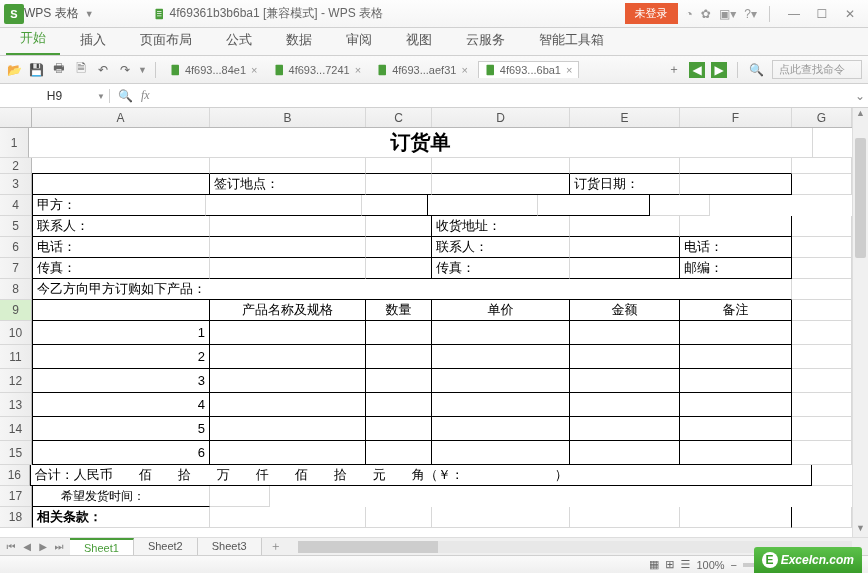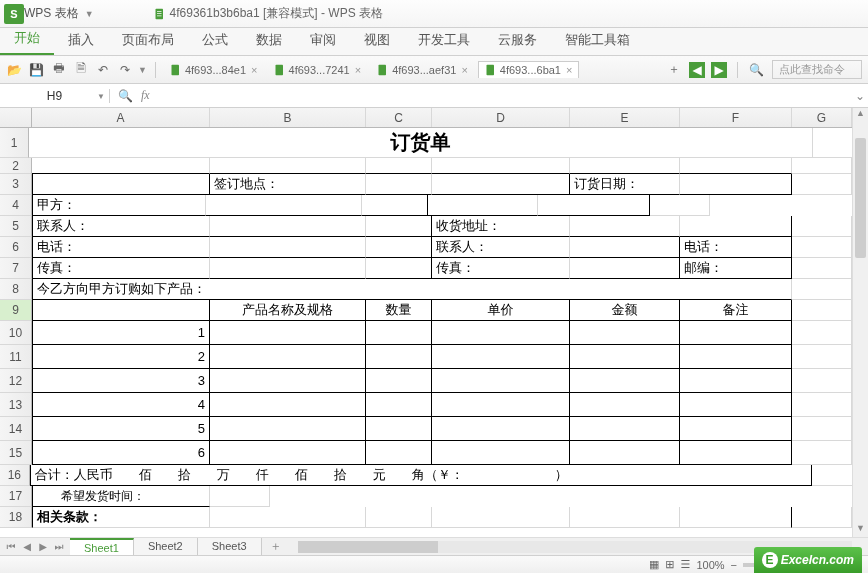--- a/index.html
+++ b/index.html
@@ -13,21 +13,21 @@
 .doc-icon { width: 14px; height: 14px; margin-left: 60px; }
 .doc-title { margin-left: 4px; font-size: 12px; color: #666; }
 .title-right { margin-left: auto; display: flex; align-items: center; gap: 8px; padding-right: 6px; }
 .login-btn { background: #e85c33; color: #fff; padding: 3px 10px; font-size: 11px; cursor: pointer; }
 .win-btns { display: flex; gap: 4px; }
 .win-btn { width: 24px; height: 20px; display: flex; align-items: center; justify-content: center; color: #888; cursor: pointer; }
 .sys-icon { color: #999; font-size: 12px; cursor: pointer; }
 
 
 .menubar { height: 28px; display: flex; align-items: flex-end; border-bottom: 1px solid #d0d0d0; background: #f7f7f7; }
-.menu-tab { padding: 6px 14px; font-size: 13px; color: #555; cursor: pointer; }
+.menu-tab { padding: 6px 14px; font-size: 13px; color: #555; cursor: pointer; margin-left: 6px; }
 .menu-tab.active { color: #4a9d3a; border-bottom: 2px solid #4a9d3a; font-weight: 500; }
 
 
 .toolbar { height: 28px; display: flex; align-items: center; background: linear-gradient(#fafafa,#f0f0f0); border-bottom: 1px solid #d0d0d0; padding: 0 6px; gap: 4px; }
 .tb-icon { width: 18px; height: 18px; display: flex; align-items: center; justify-content: center; cursor: pointer; color: #666; }
 .tb-sep { width: 1px; height: 16px; background: #ccc; margin: 0 4px; }
 .doc-tab { display: flex; align-items: center; padding: 2px 6px; font-size: 11px; color: #666; cursor: pointer; gap: 3px; }
 .doc-tab.active { background: #fff; border: 1px solid #ccc; border-bottom: none; }
 .doc-tab .close { color: #999; margin-left: 2px; }
 .tb-right { margin-left: auto; display: flex; align-items: center; gap: 6px; }
@@ -89,31 +89,43 @@
   <div class="logo-box">S</div>
   <span class="app-name">WPS 表格</span>
   <span class="app-name-dd">▼</span>
   <svg class="doc-icon small-green-icon" viewBox="0 0 16 16">
       <rect x="2" y="1" width="10" height="14" fill="#4a9d3a" rx="1"></rect>
       <rect x="4" y="4" width="6" height="1" fill="#fff"></rect>
       <rect x="4" y="7" width="6" height="1" fill="#fff"></rect>
       <rect x="4" y="10" width="6" height="1" fill="#fff"></rect>
     </svg>
   <span class="doc-title">4f69361b3b6ba1 [兼容模式] - WPS 表格</span>
+  <div class="title-right">
+    <span class="login-btn">未登录</span>
+    <span class="sys-icon">◔</span>
+    <span class="sys-icon">✿</span>
+    <span class="sys-icon">▣▾</span>
+    <span class="sys-icon">?▾</span>
+    <span class="tb-sep"></span>
+    <div class="win-btns">
+      <span class="win-btn">—</span>
+      <span class="win-btn">☐</span>
+      <span class="win-btn">✕</span>
+    </div>
+  </div>
 </div>
 
 <div class="menubar">
   <span class="menu-tab active">开始</span>
   <span class="menu-tab">插入</span>
   <span class="menu-tab">页面布局</span>
   <span class="menu-tab">公式</span>
   <span class="menu-tab">数据</span>
   <span class="menu-tab">审阅</span>
   <span class="menu-tab">视图</span>
-  <span class="menu-tab">开发工具</span>
   <span class="menu-tab">云服务</span>
   <span class="menu-tab">智能工具箱</span>
 </div>
 
 <div class="toolbar">
   <span class="tb-icon" style="color:#d88b2e">📂</span>
   <span class="tb-icon" style="color:#3a7db8">💾</span>
   <span class="tb-icon">🖶</span>
   <span class="tb-icon">🗎</span>
   <span class="tb-icon">↶</span>

